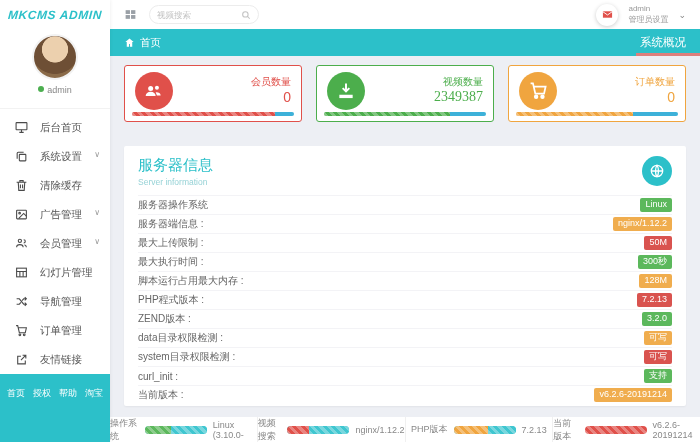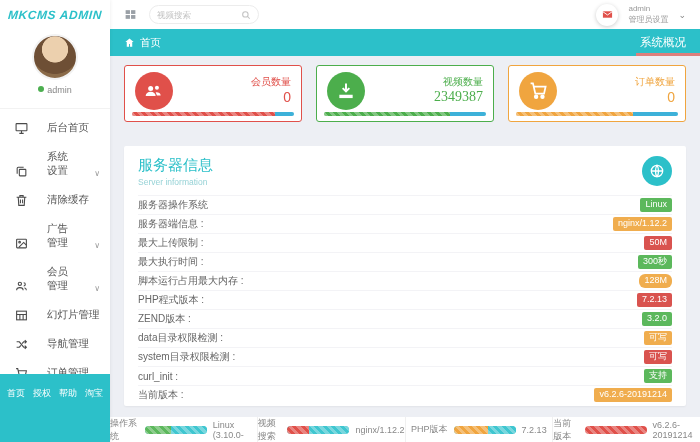--- a/index.html
+++ b/index.html
@@ -9,21 +9,21 @@
 
   
   .sidebar{width:110px;background:#fff;position:relative;flex-shrink:0;box-shadow:1px 0 3px rgba(0,0,0,.05);z-index:2}
   .logo{height:30px;display:flex;align-items:center;justify-content:center;color:#2cc0c9;font-weight:bold;font-style:italic;font-size:12px;letter-spacing:.6px;transform:skewX(-4deg);cursor:pointer}
   .avatar-wrap{text-align:center;padding-top:4px}
   .avatar{width:46px;height:46px;border-radius:50%;margin:0 auto;border:2px solid #f2f2f2;
     background:radial-gradient(circle at 50% 32%,#ecd0ae 0 36%,#6e4f35 38% 68%,#8a6a48 70% 100%)}
   .user-line{font-size:9px;color:#888;margin-top:5px}
   .dot{display:inline-block;width:6px;height:6px;background:#4caf50;border-radius:50%;margin-right:3px;vertical-align:1px}
   .menu{margin-top:13px;border-top:1px solid #f2f2f2;padding-top:4px}
-  .menu-item{display:flex;align-items:flex-end;gap:19px;padding:7.5px 0 7.5px 15px;font-size:10.5px;color:#555;cursor:pointer}
+  .menu-item{display:flex;align-items:flex-start;gap:12px;padding:7.5px 0 7.5px 15px;font-size:10.5px;color:#555;cursor:pointer}
   .menu-item svg{color:#4a4a4a;flex-shrink:0}
   .arrow{margin-left:auto;margin-right:10px;color:#999;font-size:8px}
   .side-footer{position:absolute;bottom:0;left:0;width:110px;height:68px;background:#2cc0c9;display:flex;justify-content:center;gap:8px;padding-top:13px;color:#fff;font-size:9px}
   .side-footer span{cursor:pointer}
 
   
   .main{flex:1;display:flex;flex-direction:column;position:relative;min-width:0}
   .topbar{height:29px;background:#fff;display:flex;align-items:center;padding:0 14px;gap:12px}
   .grid-btn{color:#9aa0a6;display:flex;cursor:pointer}
   .search{display:flex;align-items:center;border:1px solid #ececec;border-radius:10px;height:19px;width:110px;padding:0 7px;background:#fff}
@@ -281,21 +281,21 @@
         <div class="srv-row">
           <span>最大上传限制 :</span>
           <span class="badge" style="background-color: rgb(217, 83, 79);">50M</span>
         </div>
         <div class="srv-row">
           <span>最大执行时间 :</span>
           <span class="badge" style="background-color: rgb(92, 184, 92);">300秒</span>
         </div>
         <div class="srv-row">
           <span>脚本运行占用最大内存 :</span>
-          <span class="badge" style="background-color: rgb(240, 173, 78); border-radius: 6px;">128M</span>
+          <span class="badge" style="background-color: rgb(240, 173, 78);">128M</span>
         </div>
         <div class="srv-row">
           <span>PHP程式版本 :</span>
           <span class="badge" style="background-color: rgb(217, 83, 79);">7.2.13</span>
         </div>
         <div class="srv-row">
           <span>ZEND版本 :</span>
           <span class="badge" style="background-color: rgb(92, 184, 92);">3.2.0</span>
         </div>
         <div class="srv-row">

